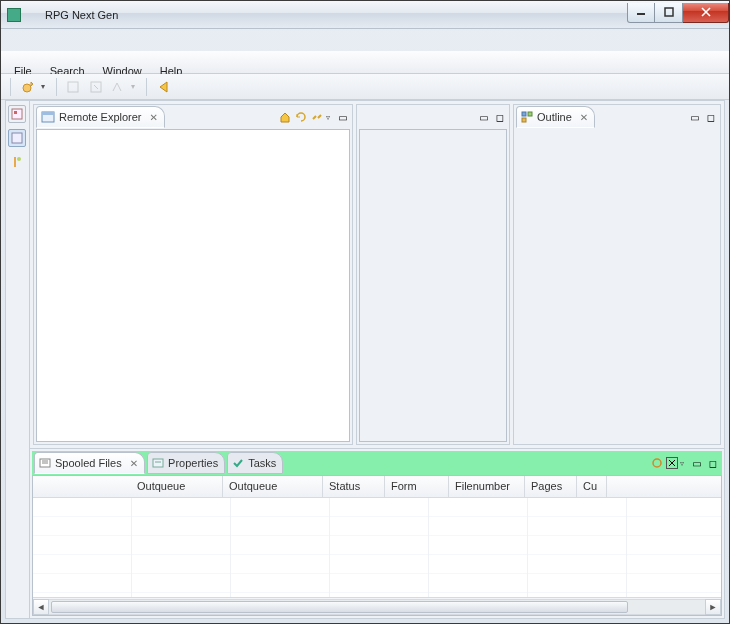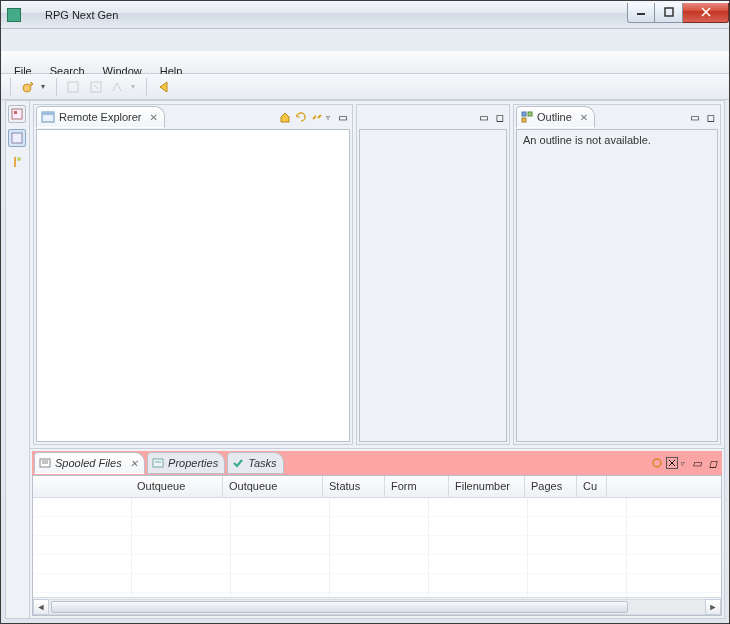--- a/index.html
+++ b/index.html
@@ -44,21 +44,21 @@
 .tab .close { font-size: 10px; color: #777; margin-left: 4px; }
 .tabrow .right { margin-left: auto; display: flex; align-items: center; gap: 2px; padding-right: 2px; }
 .tbicon { width: 14px; height: 14px; display:flex;align-items:center;justify-content:center; font-size:10px; }
 
 .pane-body { flex: 1; background: #fff; border: 1px solid #b9c2cc; margin: 0 2px 2px 2px; overflow: hidden; }
 .pane.middle .pane-body, .pane.outline .pane-body { background: #eef1f5; }
 .pane.outline .pane-body { padding: 4px 6px; color: #333; }
 
 
 .bottom { height: 170px; display: flex; flex-direction: column; border-top: 1px solid #c7cfd8; padding: 2px;}
-.bottom .tabrow { background: #fca5a5; font-style: italic; }
+.bottom .tabrow { background: #86efac; }
 .bottom .tab.inactive { background: #e6eaf0; border-bottom-color: #b9c2cc; }
 
 .grid { flex: 1; background: #fff; border: 1px solid #b9c2cc; overflow: hidden; display:flex; flex-direction:column; }
 .grid-head { height: 22px; display: flex; background: linear-gradient(#fdfdfe, #eef1f5); border-bottom: 1px solid #d6dbe1; }
 .gh { border-right: 1px solid #d6dbe1; padding: 4px 6px; color: #333; white-space: nowrap; overflow:hidden; }
 .grid-body { flex: 1; background: repeating-linear-gradient(#fff 0, #fff 18px, #f4f7fb 18px, #f4f7fb 19px); position:relative;}
 .grid-body::after{content:"";position:absolute;inset:0;background:repeating-linear-gradient(90deg, transparent 0, transparent var(--cw,98px), #eef1f5 var(--cw,98px), #eef1f5 calc(var(--cw,98px) + 1px));}
 .hscroll { height: 18px; background: #f2f4f7; border-top: 1px solid #d6dbe1; display:flex; align-items:center; }
 .hscroll .arrow{width:16px;height:16px;border:1px solid #c7cfd8;background:linear-gradient(#fff,#e8ecf1);display:flex;align-items:center;justify-content:center;font-size:9px;color:#555;}
 .hscroll .track{flex:1;height:16px;background:#e9ecef;border:1px solid #d6dbe1;border-left:none;border-right:none;position:relative;}
@@ -216,23 +216,20 @@
                     <rect x="1" y="7" width="4" height="4" fill="#e7b95a" stroke="#a8832a"></rect>
                   </svg>
                 </span>
               <span>Outline</span>
               <span class="close">✕</span>
             </div>
             <div class="right">
               <div class="tbicon">▭</div>
               <div class="tbicon">◻</div>
             </div>
-          </div>
-          <div class="pane-body">
-            <span>An outline is not available.</span>
           </div>
         </div>
 
       </div>
 
       <div class="bottom">
         <div class="tabrow">
           <div class="tab">
             <span>
                 <svg width="12" height="12">

